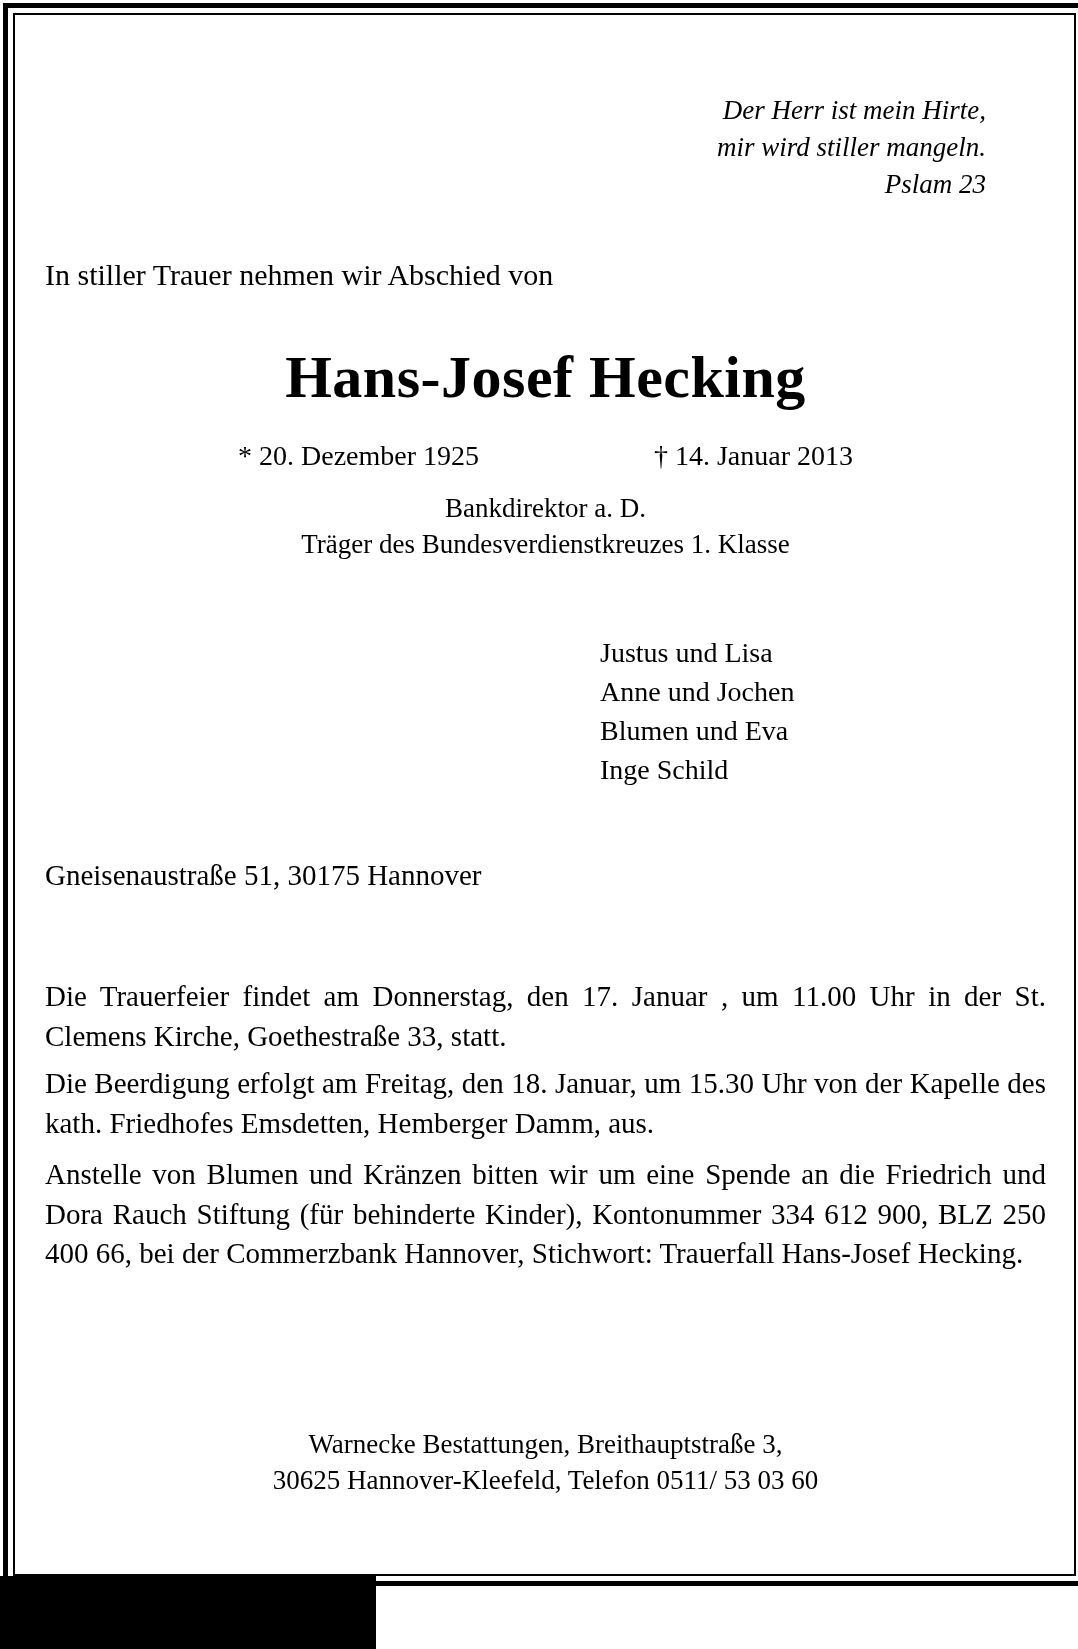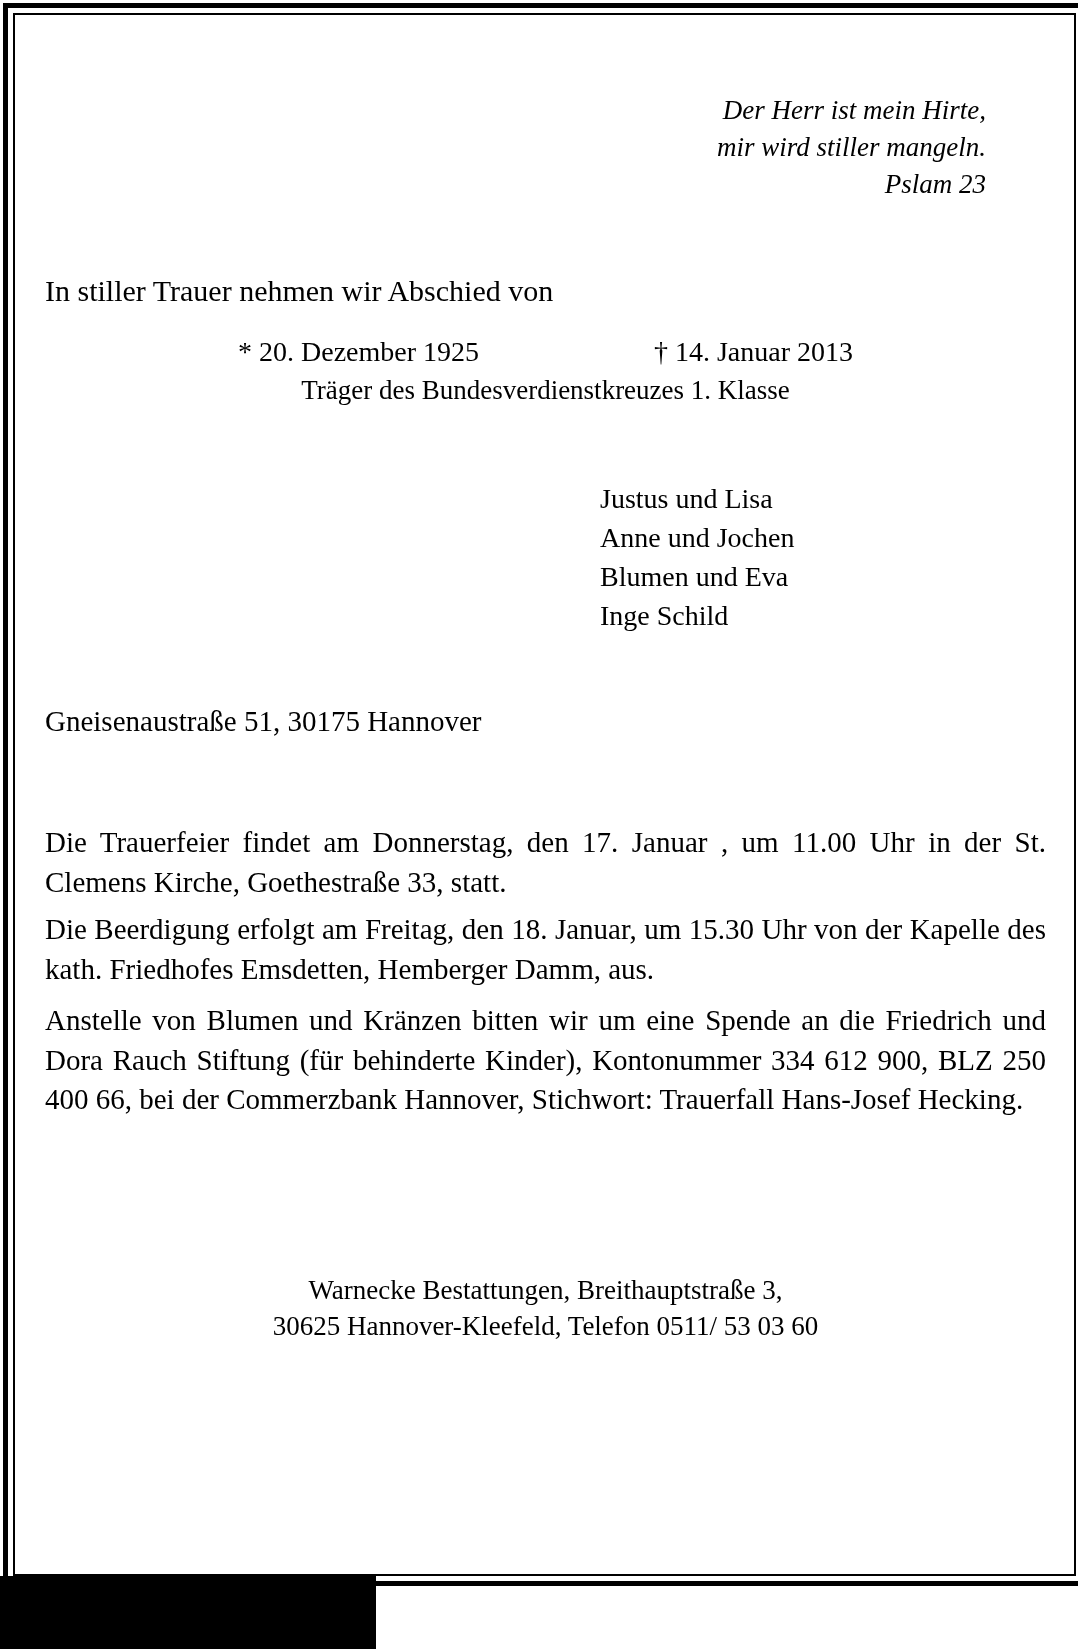--- a/index.html
+++ b/index.html
@@ -31,21 +31,21 @@
   }
   .psalm {
     text-align: right;
     padding-right: 60px;
     font-style: italic;
     font-size: 27px;
     line-height: 37px;
     margin-top: 22px;
   }
   .opening {
-    margin-top: 68px;
+    margin-top: 52px;
     font-size: 30px;
     line-height: 40px;
   }
   .deceased-name {
     margin-top: 45px;
     text-align: center;
     font-size: 60px;
     font-weight: bold;
     line-height: 75px;
     letter-spacing: 0.5px;
@@ -108,26 +108,28 @@
   <div class="inner">
 
     <div class="psalm">
       <div>Der Herr ist mein Hirte,</div>
       <div>mir wird stiller mangeln.</div>
       <div>Pslam 23</div>
     </div>
 
     <div class="opening">In stiller Trauer nehmen wir Abschied von</div>
 
+    <div class="deceased-name">Hans-Josef Hecking</div>
 
     <div class="dates-row">
       <span>* 20. Dezember 1925</span>
       <span>† 14. Januar 2013</span>
     </div>
 
+    <div class="role role-1">Bankdirektor a. D.</div>
     <div class="role role-2">Träger des Bundesverdienstkreuzes 1. Klasse</div>
 
     <div class="mourners">
       <div>Justus und Lisa</div>
       <div>Anne und Jochen</div>
       <div>Blumen und Eva</div>
       <div>Inge Schild</div>
     </div>
 
     <div class="address">Gneisenaustraße 51, 30175 Hannover</div>

